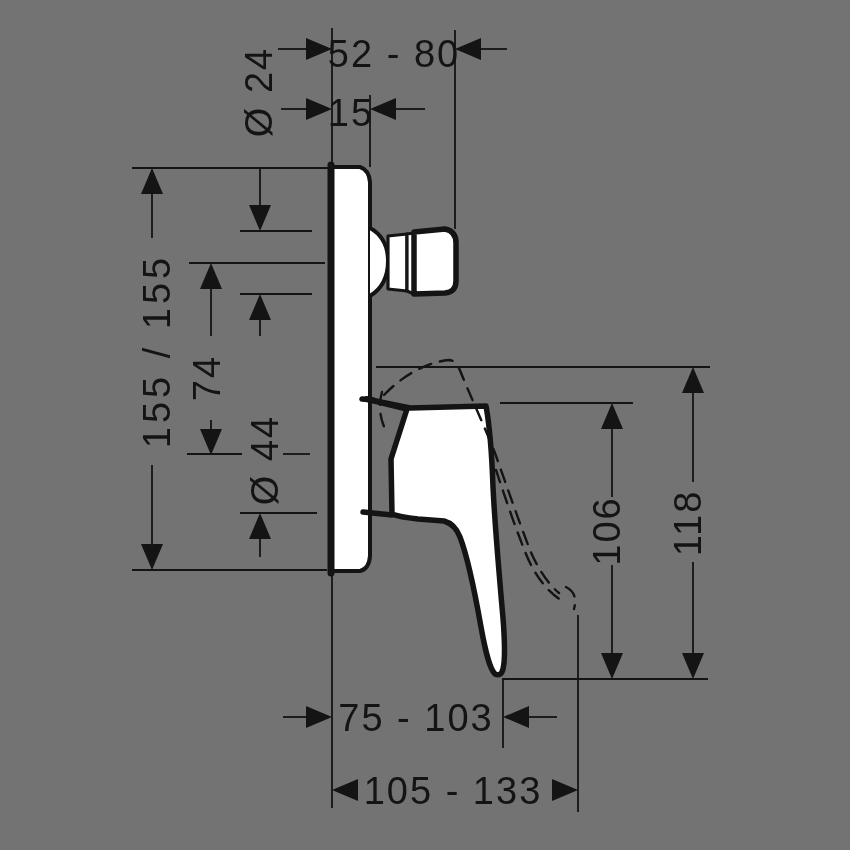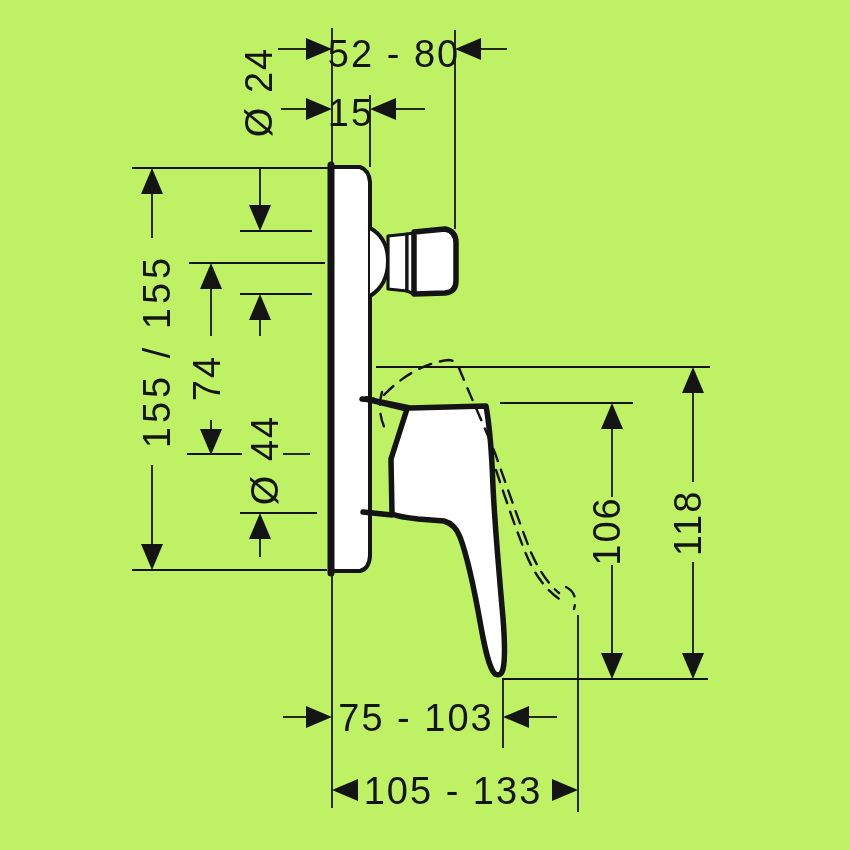--- a/index.html
+++ b/index.html
@@ -1,16 +1,16 @@
 <!DOCTYPE html>
 <html><head>
 <meta charset="utf-8">
 <style>
   html,body{margin:0;padding:0;background:#ffffff;}
-  .stage{position:relative;width:850px;height:850px;background:#bef264;overflow:hidden;
+  .stage{position:relative;width:850px;height:850px;background:#737373;overflow:hidden;
          font-family:"Liberation Sans","DejaVu Sans",sans-serif;}
   svg{position:absolute;left:0;top:0;}
   text{fill:#141414;font-family:"Liberation Sans","DejaVu Sans",sans-serif;
        font-size:38px;letter-spacing:2px;}
   .thin{stroke:#141414;stroke-width:1.8;fill:none;}
   .arrow{fill:#141414;stroke:none;}
   .part{stroke:#141414;stroke-width:5.5;fill:#ffffff;stroke-linejoin:round;stroke-linecap:round;}
   .part-med{stroke:#141414;stroke-width:4;fill:#ffffff;stroke-linejoin:round;stroke-linecap:round;}
   .part-thin{stroke:#141414;stroke-width:3.2;fill:#ffffff;stroke-linejoin:round;}
   .heavy{stroke:#141414;stroke-width:7;fill:none;stroke-linecap:round;}

